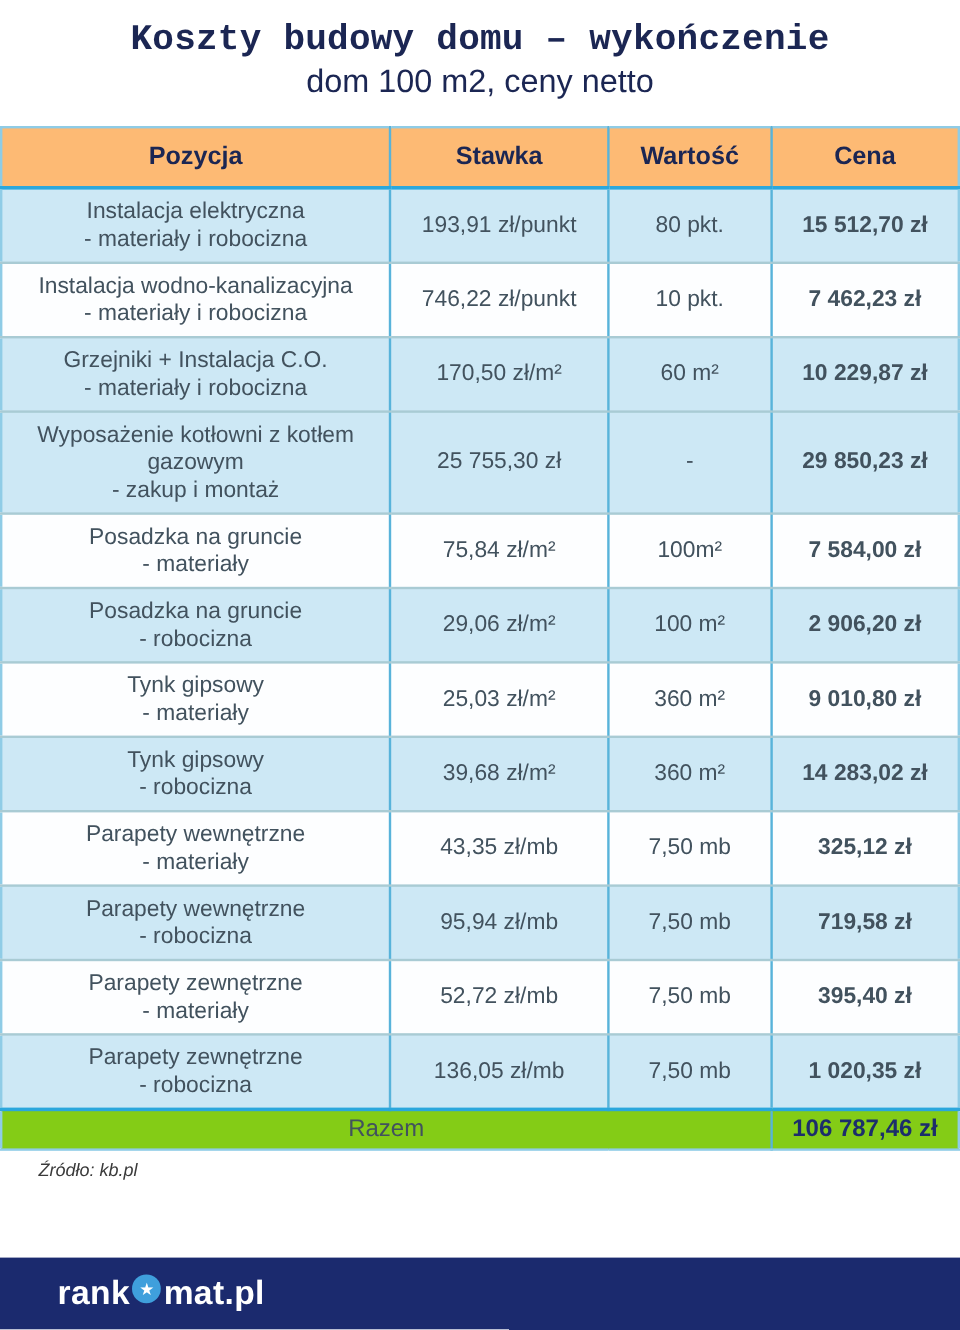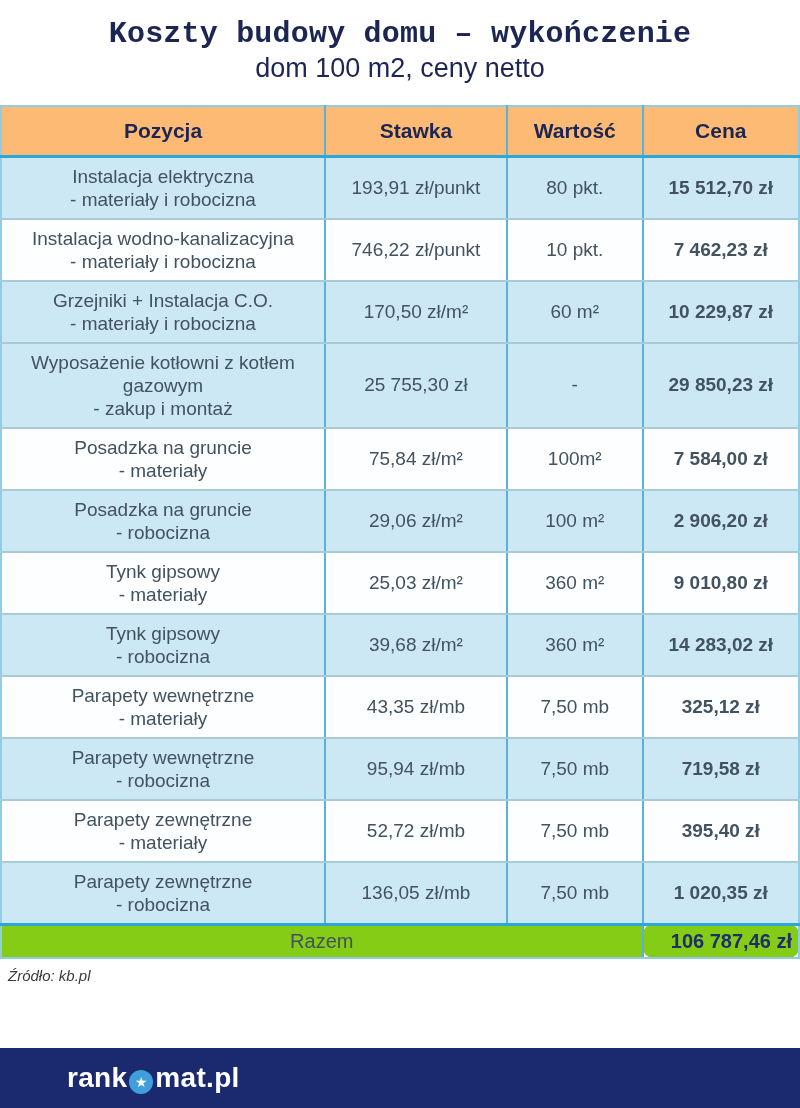--- a/index.html
+++ b/index.html
@@ -63,33 +63,34 @@
   }
   tr.total-row td {
     background: #84cc16;
     border-top: 3px solid #2ba7dc;
     border-bottom: 2px solid #8fcce6;
     height: 34px;
     padding: 4px 6px;
     font-size: 20px;
   }
   td.total-label { text-align: center; color: #42525e; border-right: 2px solid #58b3da; }
-  td.total-value { font-weight: bold; color: #1c2e6b; text-align: right; border-radius: 10px; }
+  td.total-value { font-weight: bold; color: #1c2e6b; text-align: center; }
   .source-line {
     font-size: 15px; font-style: italic; color: #3a3a3a;
     padding: 8px 0 0 8px;
+    margin-left: 24px;
   }
   .footer-bar {
     margin-top: auto;
     width: 800px; height: 60px;
     background: #1b2a6e;
     display: flex; align-items: center;
     padding-left: 48px;
   }
-  .logo { display: flex; align-items: flex-end; margin-left: 19px; }
+  .logo { display: flex; align-items: flex-start; }
   .logo-text {
     color: #ffffff; font-size: 28px; font-weight: bold;
     letter-spacing: 0.3px;
   }
   .logo-star {
     width: 24px; height: 24px; border-radius: 50%;
     background: #3f9fdc;
     display: inline-flex; align-items: center; justify-content: center;
     color: #ffffff; font-size: 14px;
     margin: 0 2px;

